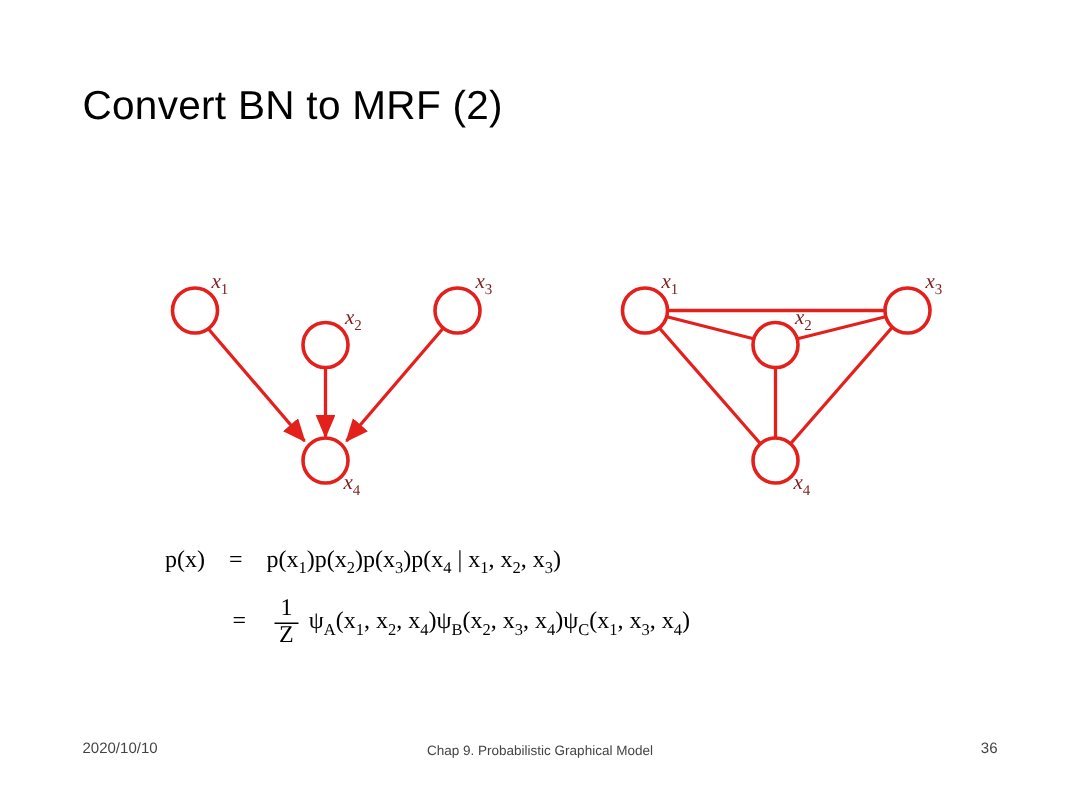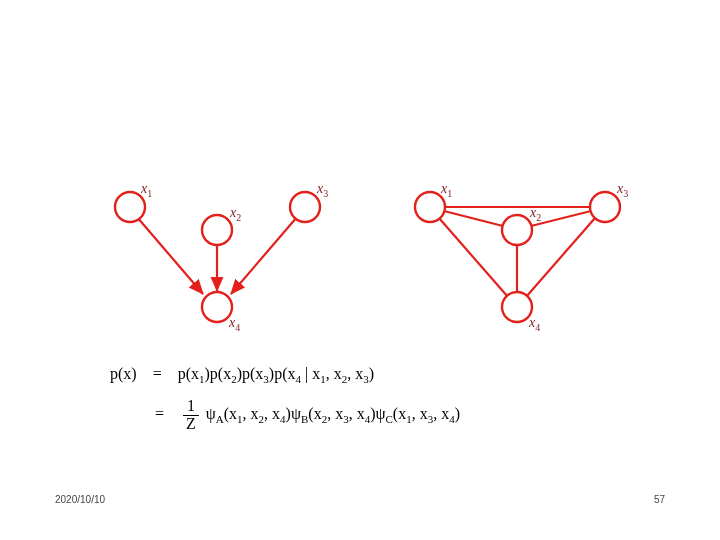--- a/index.html
+++ b/index.html
@@ -22,20 +22,21 @@
   .eq .frac{display:inline-block;vertical-align:middle;text-align:center;margin:0 3px}
   .eq .frac .num{display:block;border-bottom:1px solid #000;padding:0 3px;line-height:1.05}
   .eq .frac .den{display:block;padding:0 3px;line-height:1.05}
   .eq sub{font-size:11px}
 </style>
 </head>
 <body>
 
 <div class="slide">
 
+  <div class="title">Convert BN to MRF (2)</div>
 
   <div class="diag" style="left:95px;top:175px;width:250px;height:170px">
     <svg width="250" height="170">
       <defs>
         <marker id="ah" markerWidth="8" markerHeight="8" refX="6.5" refY="3" orient="auto">
           <path class="arrowhead" d="M0,0 L7,3 L0,6 Z"></path>
         </marker>
       </defs>
 
       <line class="edge-red" x1="42" y1="42" x2="108" y2="119" marker-end="url(#ah)"></line>
@@ -80,15 +81,16 @@
     <span class="it">p(x</span><sub>1</sub><span class="it">)p(x</span><sub>2</sub><span class="it">)p(x</span><sub>3</sub><span class="it">)p(x</span><sub>4</sub><span class="it"> | x</span><sub>1</sub><span class="it">, x</span><sub>2</sub><span class="it">, x</span><sub>3</sub><span>)</span>
   </div>
 
   <div class="eq" style="left:155px;top:398px">
     <span>=</span>&nbsp;&nbsp;&nbsp;
     <span class="frac"><span class="num">1</span><span class="den it">Z</span></span>
     <span class="it">ψ</span><sub class="it">A</sub><span class="it">(x</span><sub>1</sub><span class="it">, x</span><sub>2</sub><span class="it">, x</span><sub>4</sub><span>)</span><span class="it">ψ</span><sub class="it">B</sub><span class="it">(x</span><sub>2</sub><span class="it">, x</span><sub>3</sub><span class="it">, x</span><sub>4</sub><span>)</span><span class="it">ψ</span><sub class="it">C</sub><span class="it">(x</span><sub>1</sub><span class="it">, x</span><sub>3</sub><span class="it">, x</span><sub>4</sub><span>)</span>
   </div>
 
   <div class="footer-left">2020/10/10</div>
-  <div class="footer-right">57</div>
+  <div class="footer-mid">Chap 9. Probabilistic Graphical Model</div>
+  <div class="footer-right">36</div>
 
 </div>
 
 </body></html>

